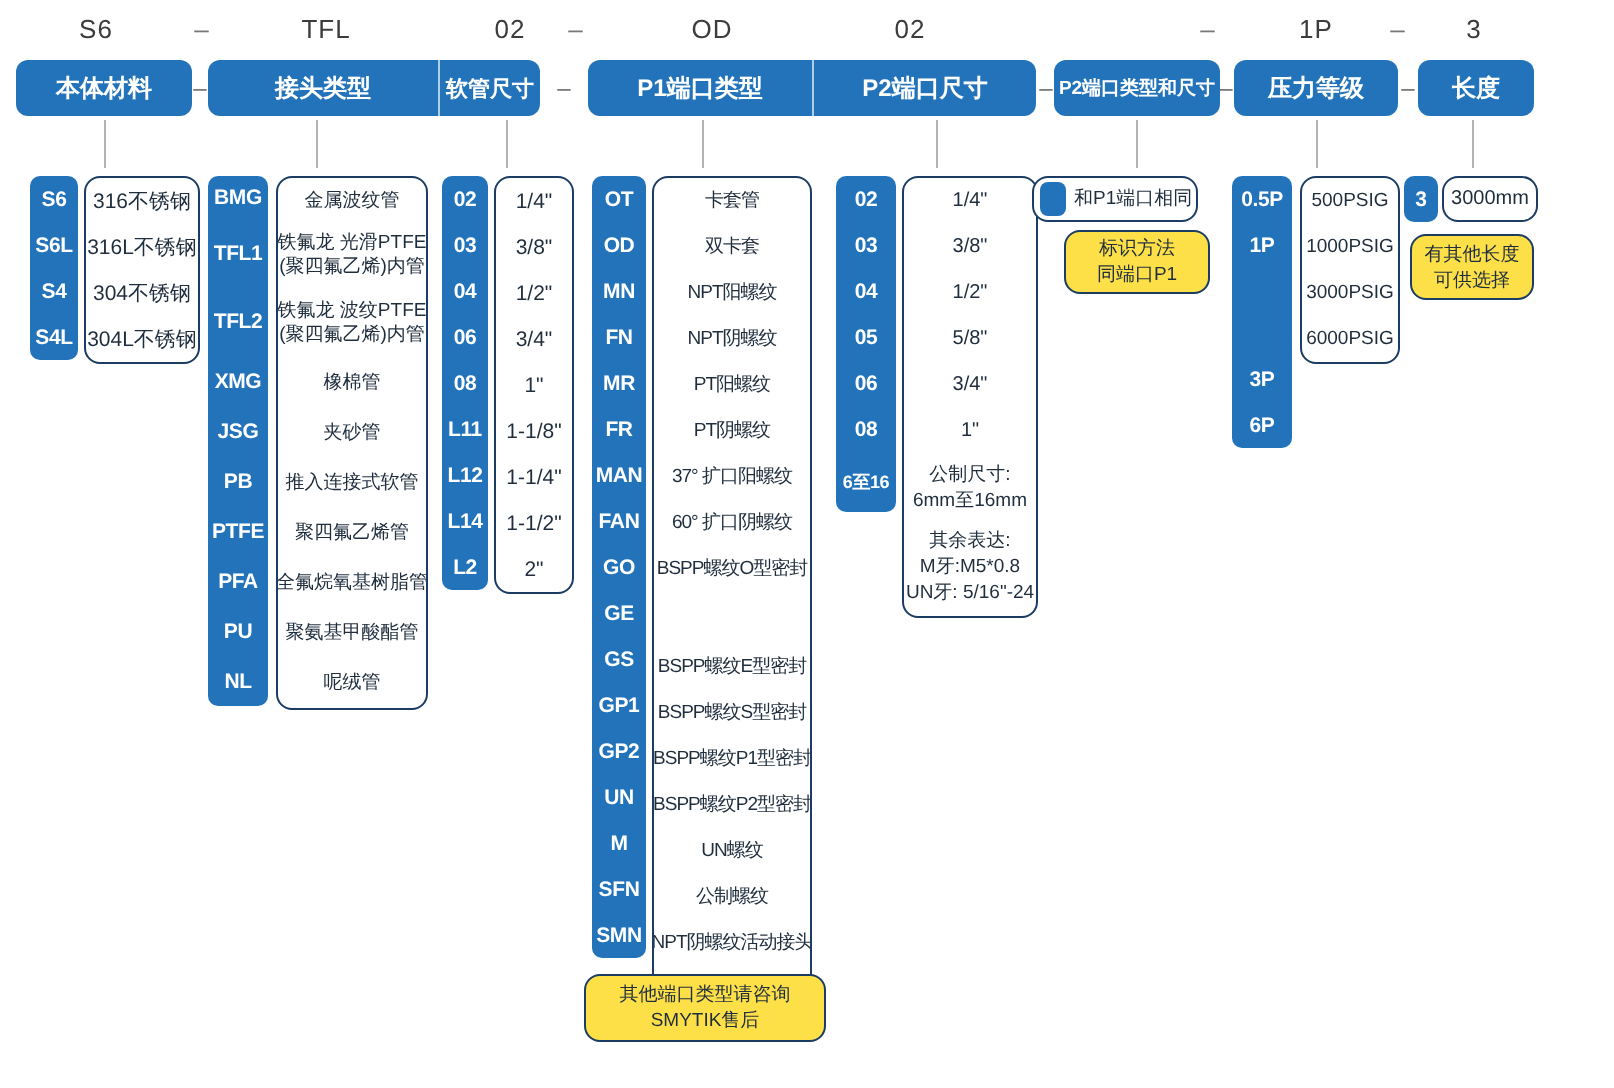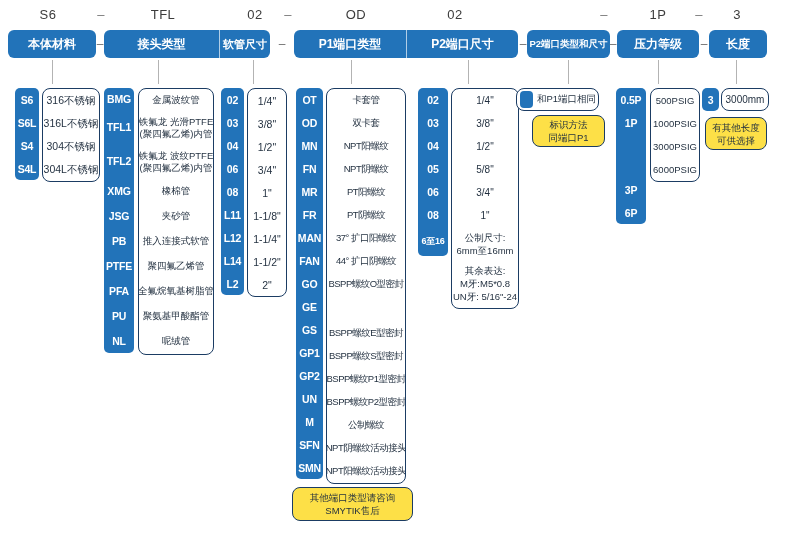--- a/index.html
+++ b/index.html
@@ -223,36 +223,39 @@
     <div class="dc" style="height: 23px; font-size: 9.5px; letter-spacing: -0.5px;">
       <div>PT阳螺纹</div>
     </div>
     <div class="dc" style="height: 23px; font-size: 9.5px; letter-spacing: -0.5px;">
       <div>PT阴螺纹</div>
     </div>
     <div class="dc" style="height: 23px; font-size: 9.5px; letter-spacing: -0.5px;">
       <div>37° 扩口阳螺纹</div>
     </div>
     <div class="dc" style="height: 23px; font-size: 9.5px; letter-spacing: -0.5px;">
-      <div>44° 扩口阴螺纹</div>
+      <div>60° 扩口阴螺纹</div>
     </div>
     <div class="dc" style="height: 23px; font-size: 9.5px; letter-spacing: -0.5px;">
       <div>BSPP螺纹O型密封</div>
     </div>
     <div class="dc" style="height: 23px; font-size: 9.5px; letter-spacing: -0.5px; margin-top: 26px;">
       <div>BSPP螺纹E型密封</div>
     </div>
     <div class="dc" style="height: 23px; font-size: 9.5px; letter-spacing: -0.5px;">
       <div>BSPP螺纹S型密封</div>
     </div>
     <div class="dc" style="height: 23px; font-size: 9.5px; letter-spacing: -0.5px;">
       <div>BSPP螺纹P1型密封</div>
     </div>
     <div class="dc" style="height: 23px; font-size: 9.5px; letter-spacing: -0.5px;">
       <div>BSPP螺纹P2型密封</div>
+    </div>
+    <div class="dc" style="height: 23px; font-size: 9.5px; letter-spacing: -0.5px;">
+      <div>UN螺纹</div>
     </div>
     <div class="dc" style="height: 23px; font-size: 9.5px; letter-spacing: -0.5px;">
       <div>公制螺纹</div>
     </div>
     <div class="dc" style="height: 23px; font-size: 9.5px; letter-spacing: -0.5px;">
       <div>NPT阴螺纹活动接头</div>
     </div>
     <div class="dc" style="height: 23px; font-size: 9.5px; letter-spacing: -0.5px;">
       <div>NPT阳螺纹活动接头</div>
     </div>

